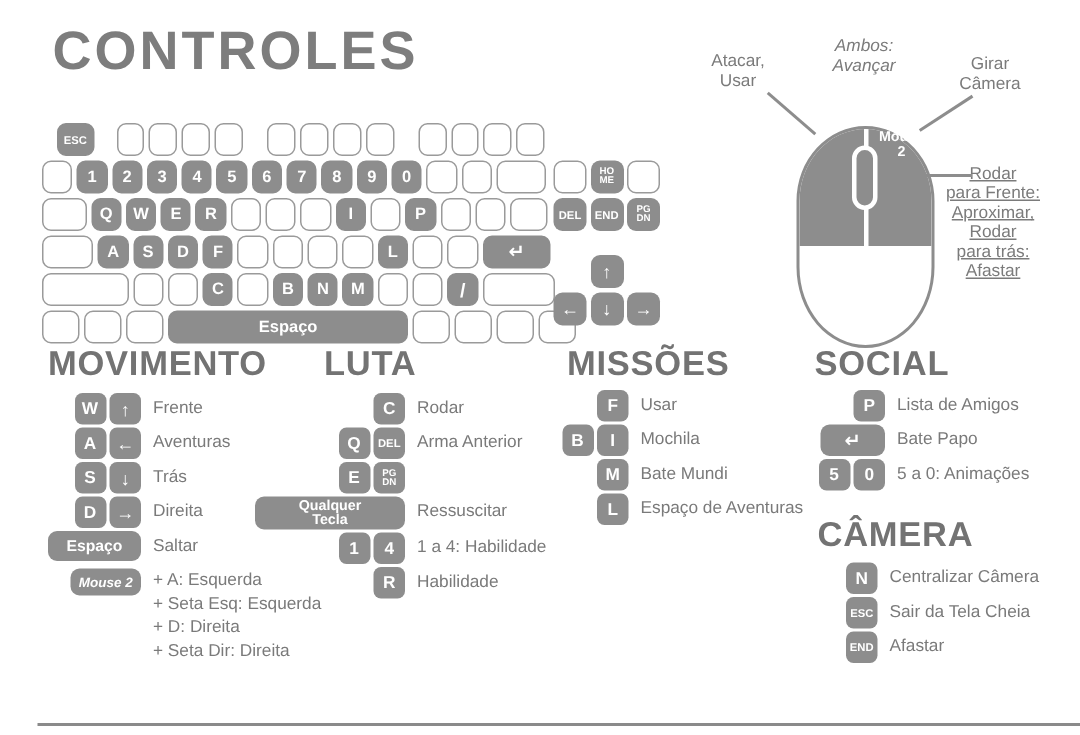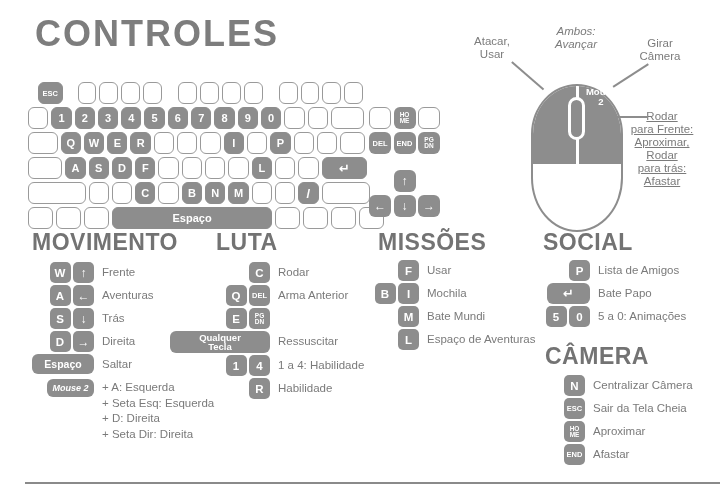--- a/index.html
+++ b/index.html
@@ -372,27 +372,20 @@
           <div class="ctl-label">Centralizar Câmera</div>
         </div>
         <div class="ctl-row">
           <div class="keycol">
             <div class="ck small">ESC</div>
           </div>
           <div class="ctl-label">Sair da Tela Cheia</div>
         </div>
         <div class="ctl-row">
           <div class="keycol">
-            <div class="ck stack">HO
-ME</div>
-          </div>
-          <div class="ctl-label">Aproximar</div>
-        </div>
-        <div class="ctl-row">
-          <div class="keycol">
             <div class="ck small">END</div>
           </div>
           <div class="ctl-label">Afastar</div>
         </div>
       </div>
     </div>
 
   <div class="bottom-rule"></div>
 </div>
 

